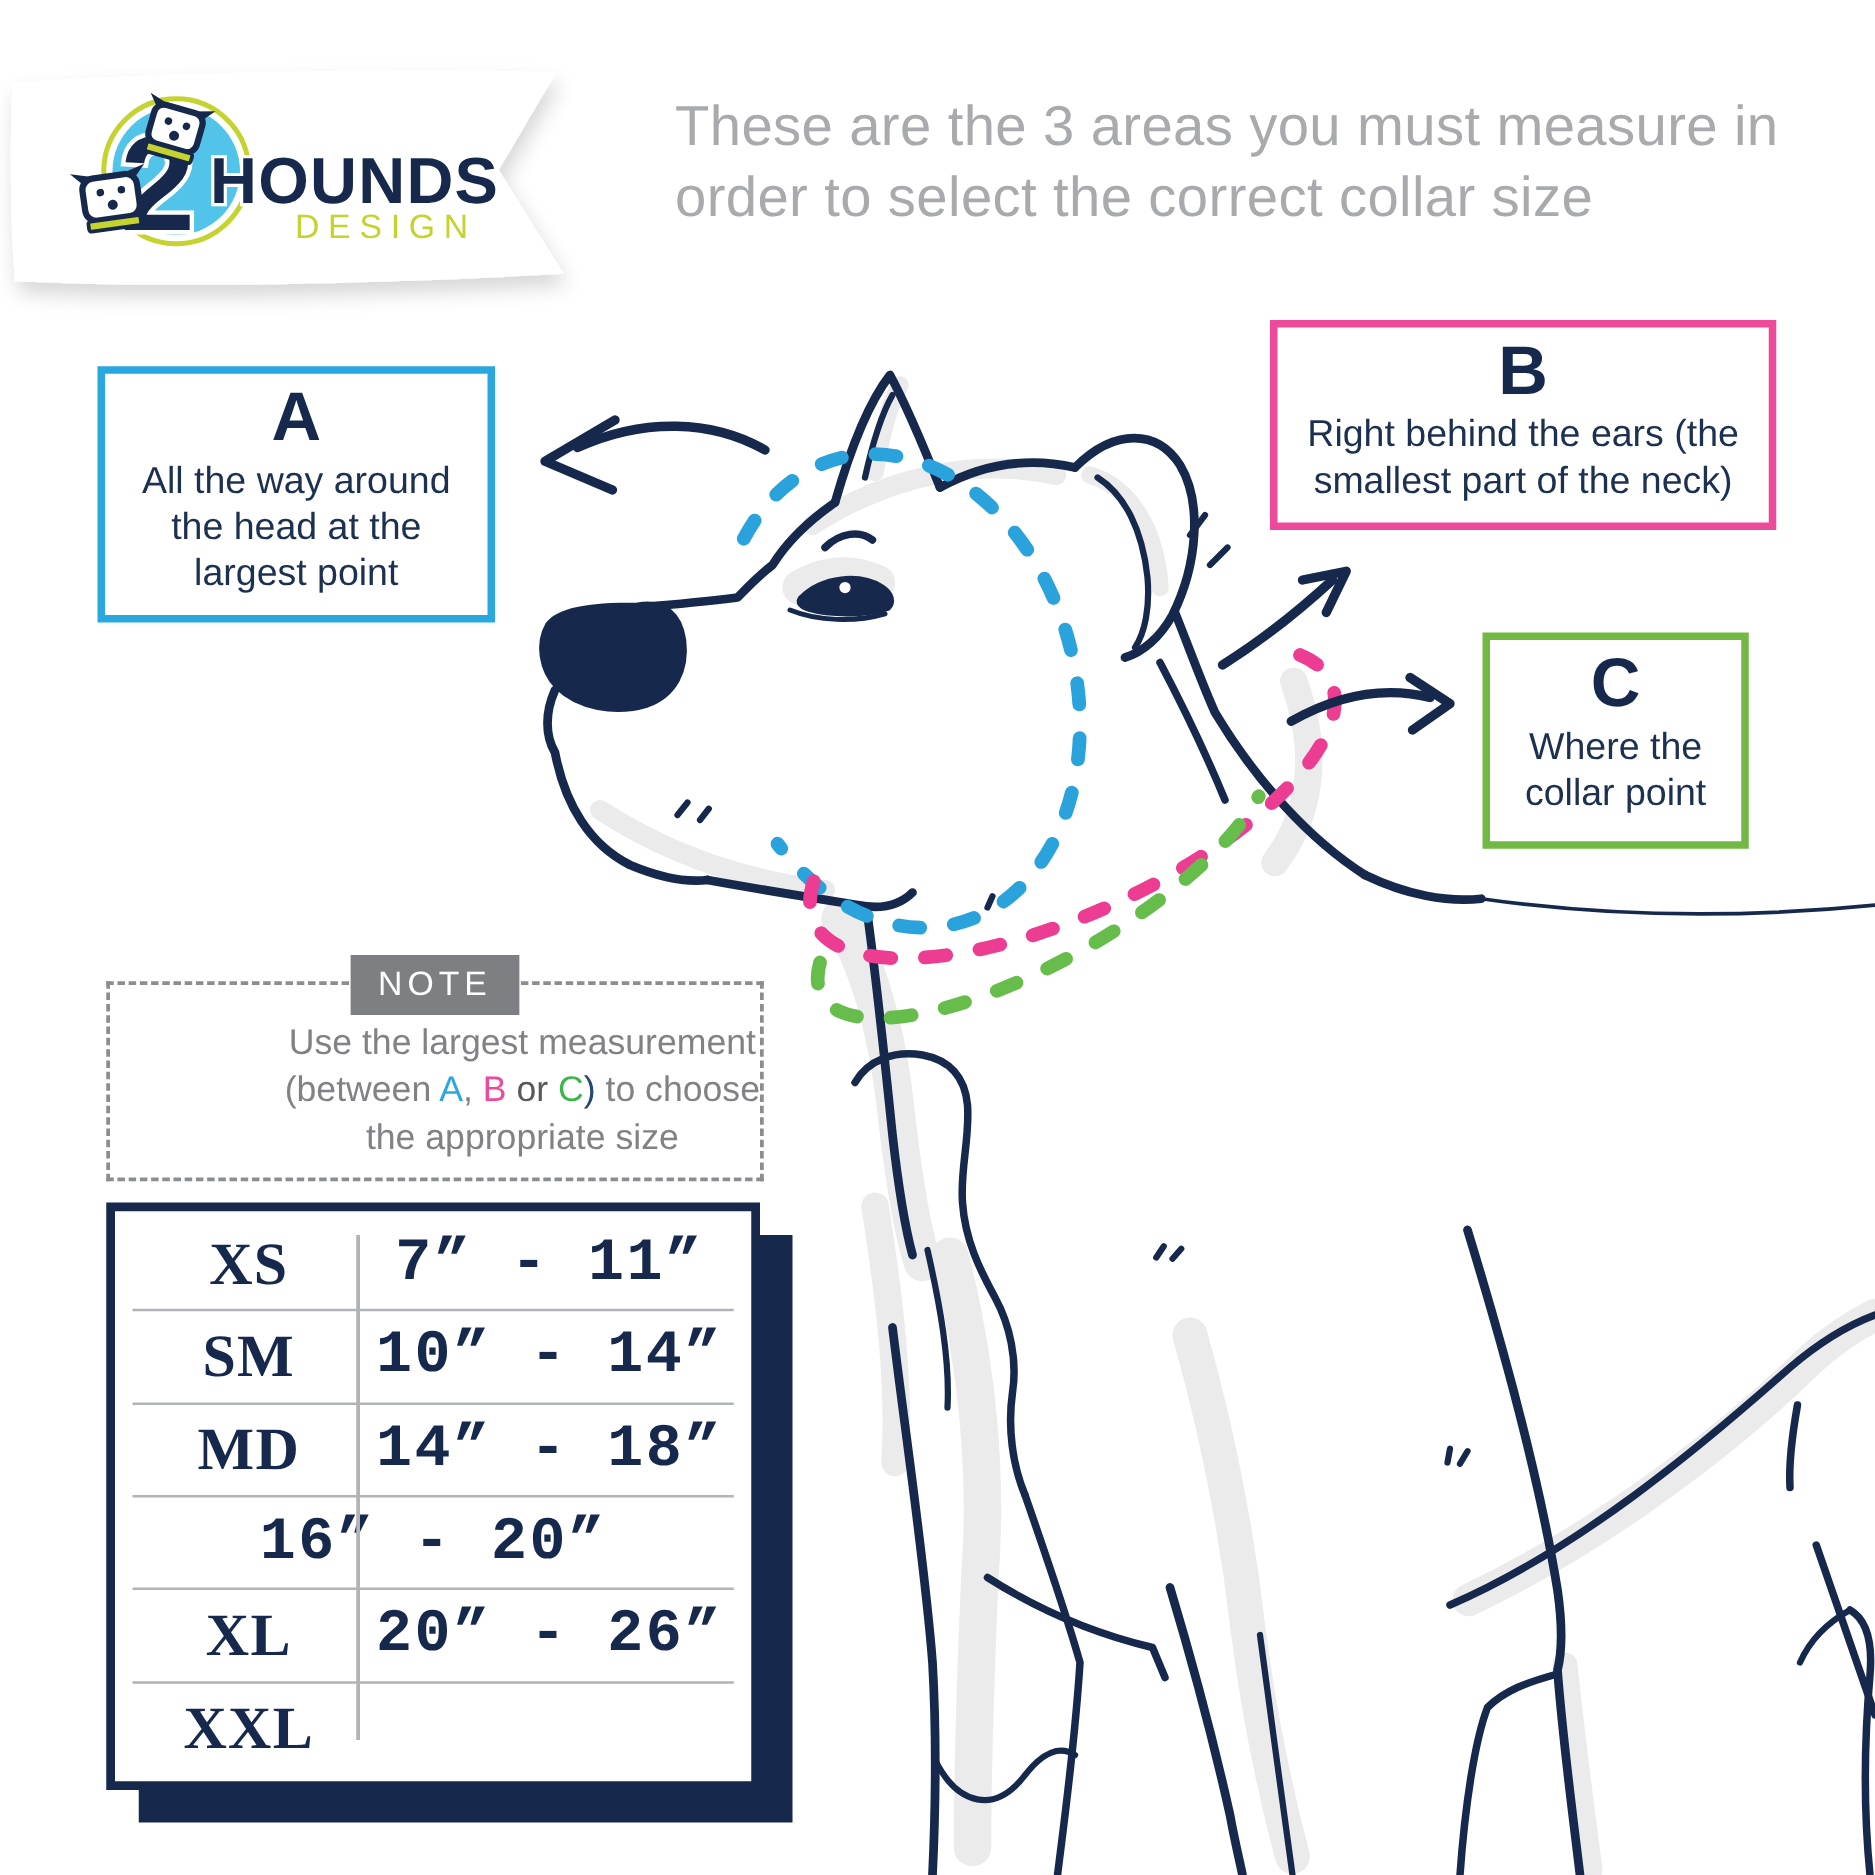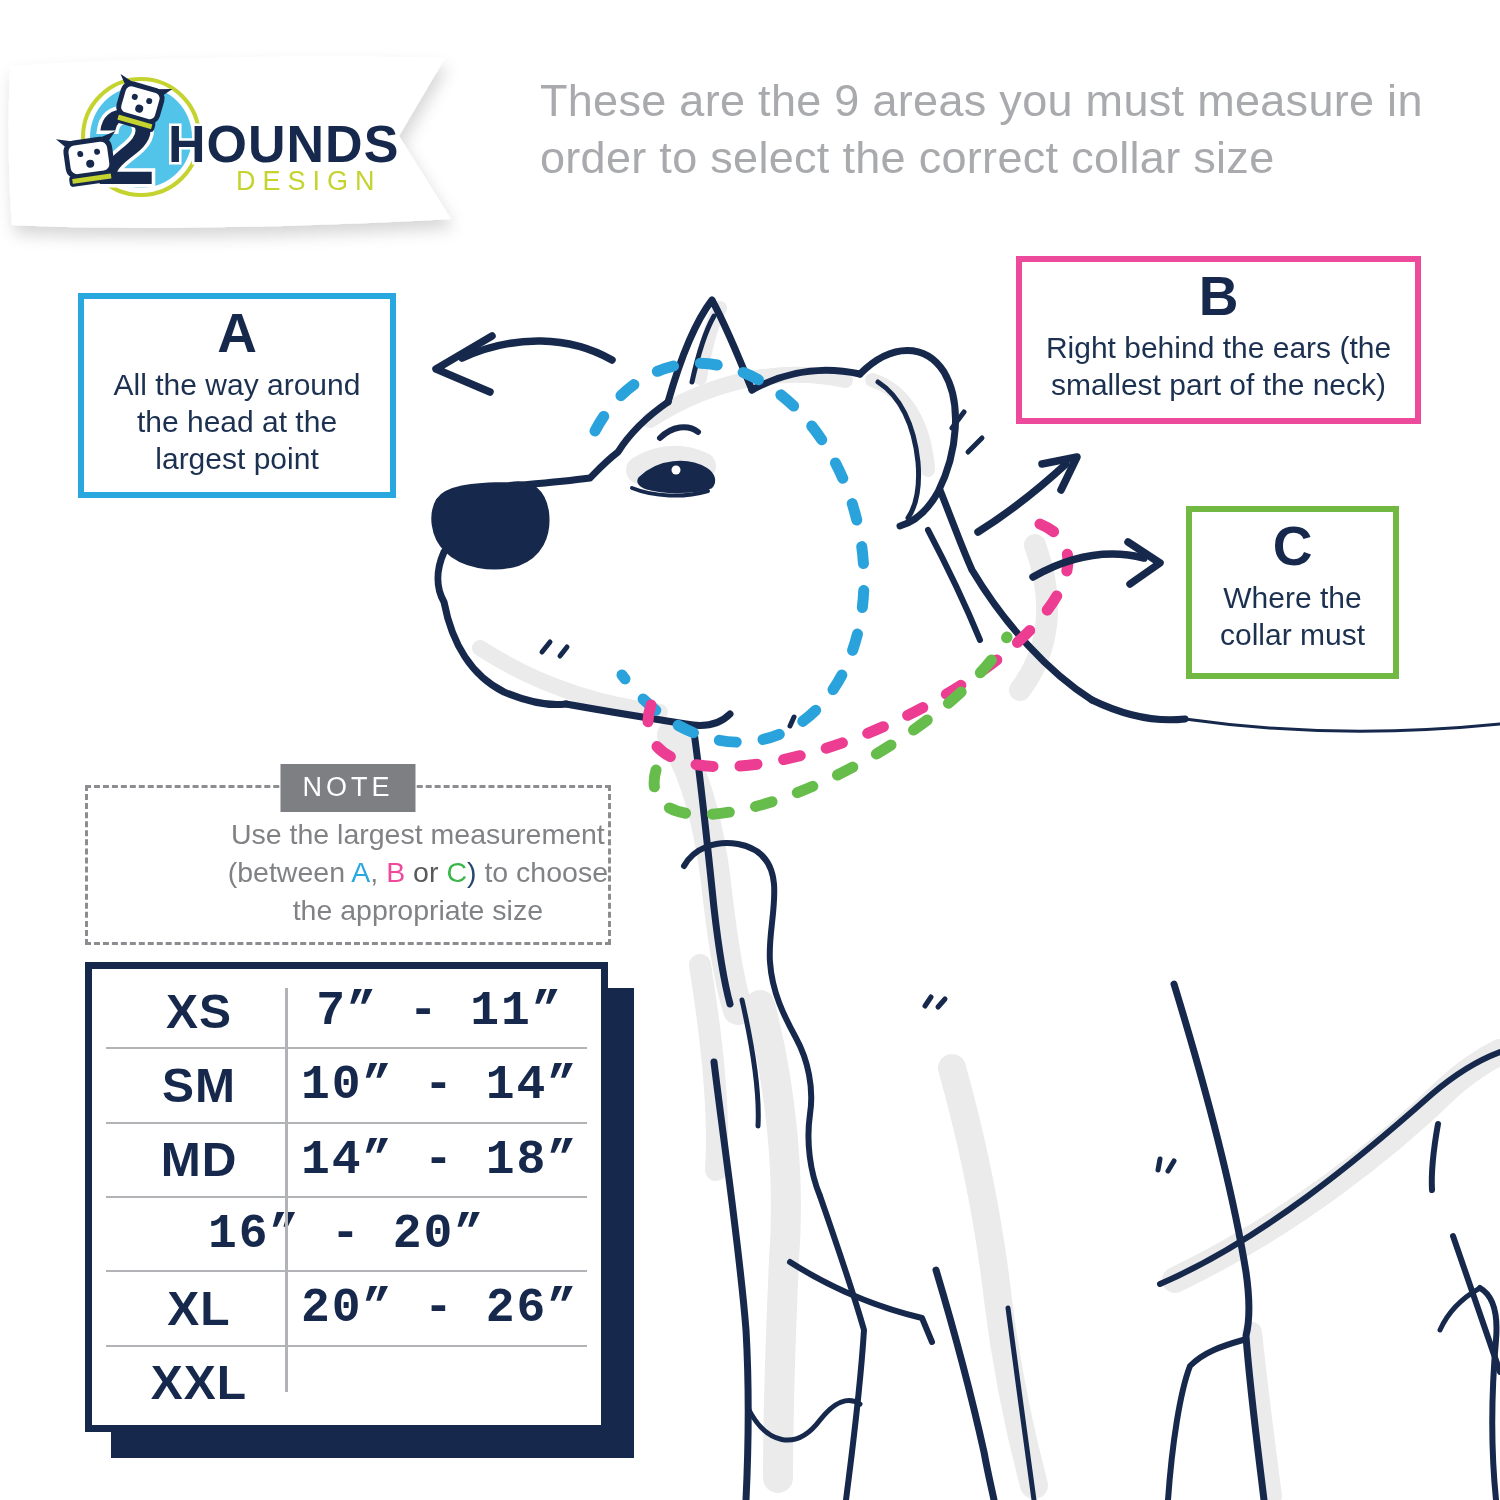--- a/index.html
+++ b/index.html
@@ -43,21 +43,21 @@
   .nA{color:var(--blue);} .nB{color:var(--pink);} .nC{color:var(--note_green);}
   .nOr{color:var(--dark-gray);} .nClose{color:#27476e;}
   
   #size-table{
     left:85px;top:962px;width:523px;height:470px;background:#ffffff;
     border:7px solid var(--navy);box-shadow:26px 26px 0 0 var(--navy);z-index:3;
     display:flex;flex-direction:column;padding:6px 0;
   }
   .srow{flex:1;display:flex;align-items:center;position:relative;margin:0 14px;}
   .srow:not(:last-child){border-bottom:2px solid var(--divider);}
-  .scell-size{width:186px;text-align:center;color:var(--navy);font-size:48px;font-weight:600;letter-spacing:1px;}
+  .scell-size{width:186px;text-align:center;color:var(--navy);font-size:48px;font-weight:600;letter-spacing:1px;font-family:Liberation Serif, serif;}
   .scell-range{flex:1;text-align:center;color:var(--navy);font-size:48px;font-weight:600;letter-spacing:2px;font-family:Liberation Mono, monospace;}
   #vdivider{position:absolute;left:285px;top:988px;width:3px;height:404px;background:var(--divider);z-index:4;}
 </style>
 </head>
 <body>
 
 <svg id="scene" viewBox="0 0 1500 1500" aria-hidden="true">
   <defs>
     <filter id="bannershadow" x="-20%" y="-20%" width="140%" height="160%">
       <feDropShadow dx="3" dy="9" stdDeviation="8" flood-color="#000000" flood-opacity="0.16"></feDropShadow>
@@ -177,21 +177,21 @@
         <circle cx="13" cy="10" r="3" fill="#16294c"></circle>
           <circle cx="30" cy="10" r="3" fill="#16294c"></circle>
         <circle cx="21.5" cy="21" r="4" fill="#16294c"></circle>
         <rect x="0" y="32" width="42" height="8" rx="2" fill="#c5d32f" stroke="#16294c" stroke-width="3"></rect>
       </g>
     </g>
   </g>
 </svg>
 
 <div class="abs heading">
-  <div>These are the 9 areas you must measure in</div>
+  <div>These are the 3 areas you must measure in</div>
   <div>order to select the correct collar size</div>
 </div>
 
 <div id="box-a" class="abs mbox">
   <div class="letter">A</div>
   <div class="desc">
     <div>All the way around</div>
     <div>the head at the</div>
     <div>largest point</div>
   </div>
@@ -202,21 +202,21 @@
   <div class="desc">
     <div>Right behind the ears (the</div>
     <div>smallest part of the neck)</div>
   </div>
 </div>
 
 <div id="box-c" class="abs mbox">
   <div class="letter">C</div>
   <div class="desc">
     <div>Where the</div>
-    <div>collar must</div>
+    <div>collar point</div>
   </div>
 </div>
 
 <div id="note" class="abs">
   <div id="note-tag">NOTE</div>
   <div class="ntext">
     <div>Use the largest measurement</div>
     <div>
       <span>(between </span><span class="nA">A</span><span>, </span><span class="nB">B</span><span class="nOr"> or </span><span class="nC">C</span><span class="nClose">)</span><span> to choose</span>
     </div>

